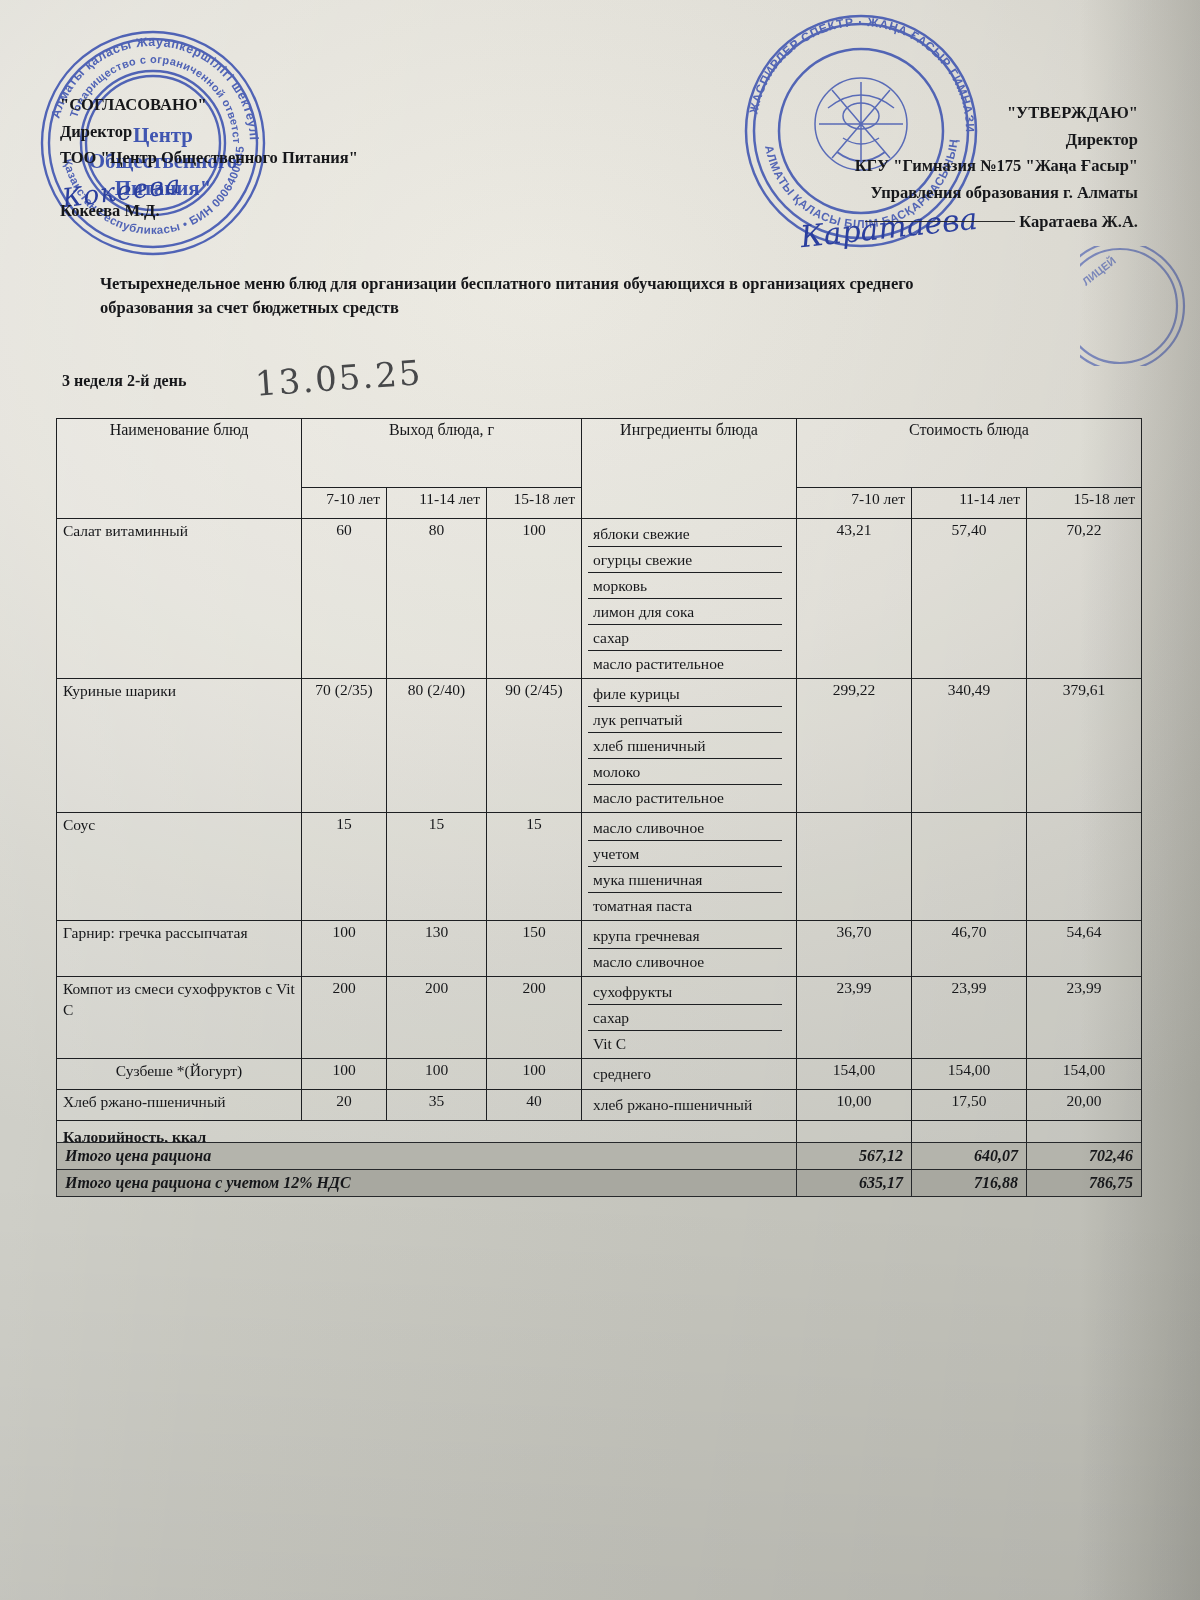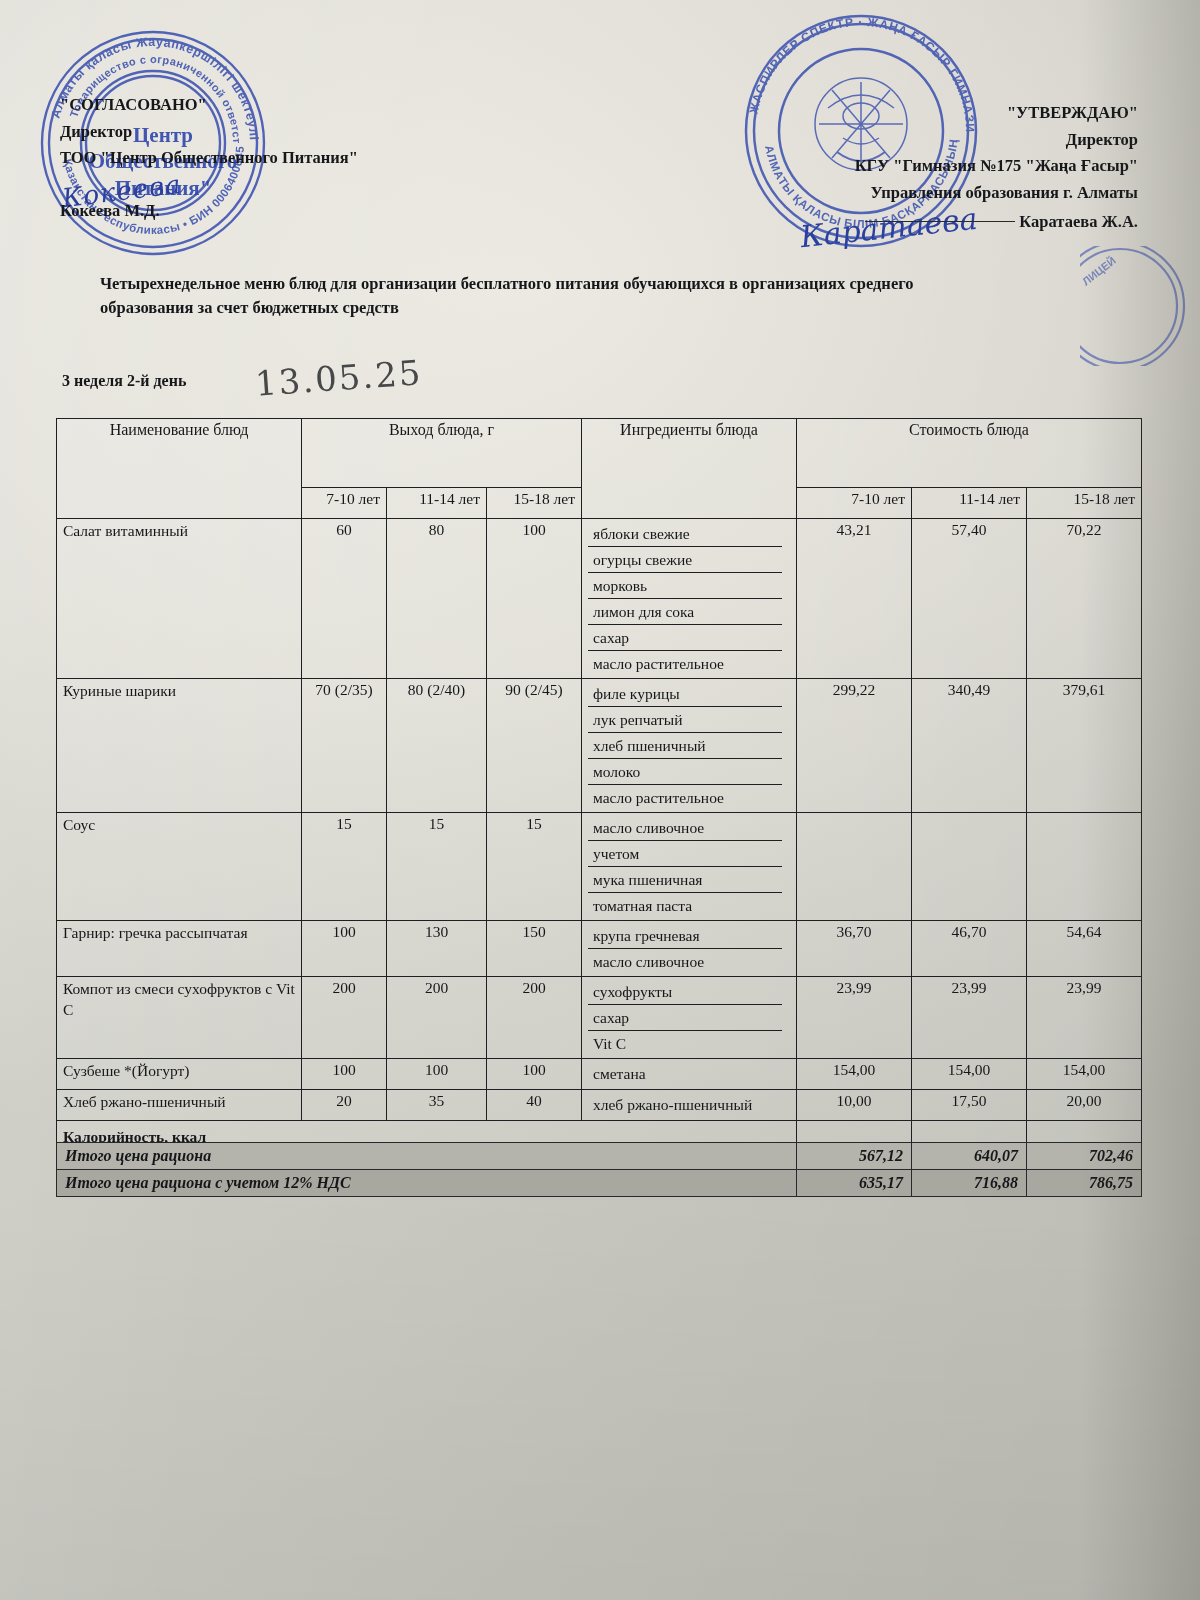--- a/index.html
+++ b/index.html
@@ -402,27 +402,27 @@
                 <div class="ing-item">сухофрукты</div>
                 <div class="ing-item">сахар</div>
                 <div class="ing-item last">Vit C</div>
               </div>
             </td>
             <td class="cost">23,99</td>
             <td class="cost">23,99</td>
             <td class="cost">23,99</td>
           </tr>
           <tr>
-            <td class="name" style="height: 26px;">Сузбеше *(Йогурт)</td>
+            <td class="name" style="height: 26px; text-align: center;">Сузбеше *(Йогурт)</td>
             <td class="num">100</td>
             <td class="num">100</td>
             <td class="num">100</td>
             <td class="ing">
               <div class="ing-list">
-                <div class="ing-item last">сметана</div>
+                <div class="ing-item last">среднего</div>
               </div>
             </td>
             <td class="cost">154,00</td>
             <td class="cost">154,00</td>
             <td class="cost">154,00</td>
           </tr>
           <tr>
             <td class="name" style="height: 26px;">Хлеб ржано-пшеничный</td>
             <td class="num">20</td>
             <td class="num">35</td>

